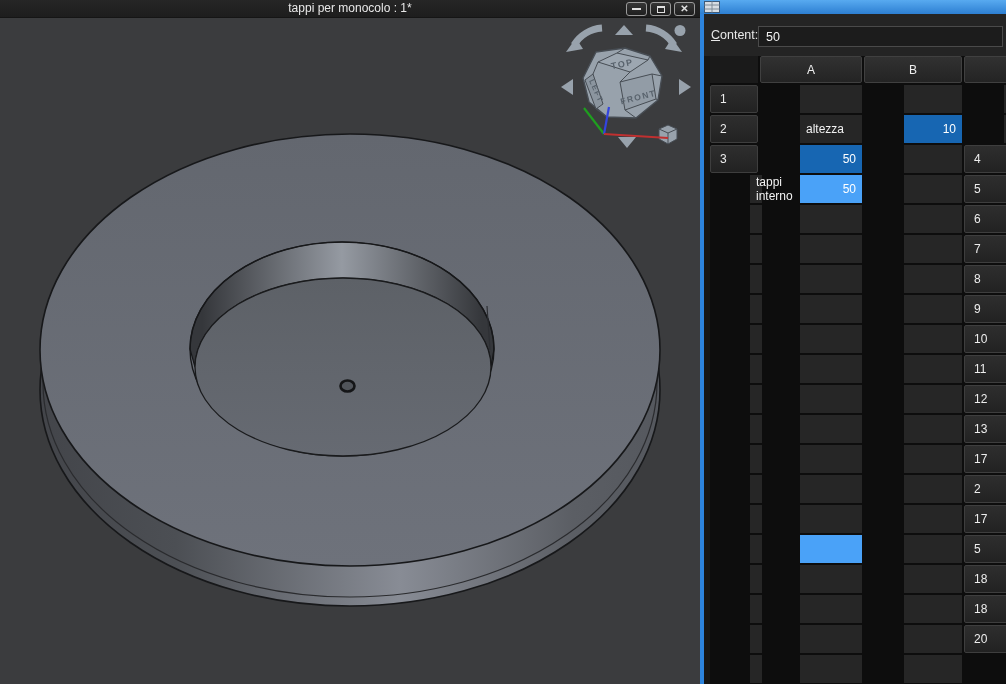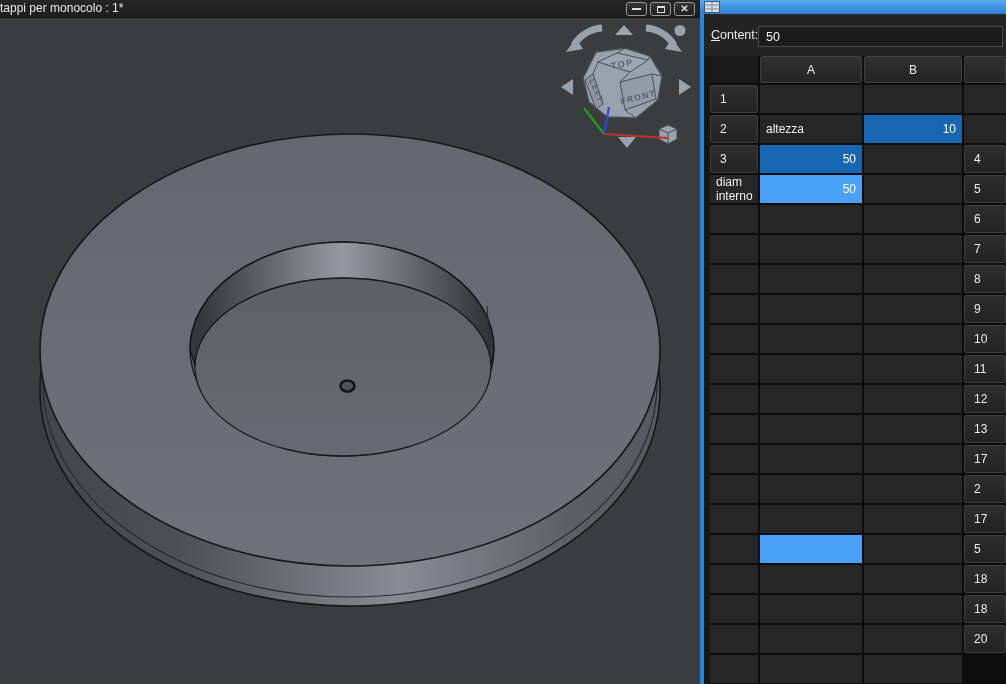--- a/index.html
+++ b/index.html
@@ -9,21 +9,21 @@
     font-family:"Liberation Sans", sans-serif;
     background:var(--viewport-bg,#3b3c3e);
   }
   
   .titlebar {
     position:absolute; left:0; top:0; width:700px; height:18px;
     background:linear-gradient(180deg,#262626,#1d1d1d);
     border-bottom:1px solid #151515;
   }
   .title {
-    position:absolute; left:0; right:0; top:1px; 
+    position:absolute; left:0; right:0; top:1px; text-align:center;
     font-size:12px; color:#e8e8e8;
   }
   .winbtns { position:absolute; right:5px; top:2px; display:flex; gap:3px; }
   .winbtn {
     width:21px; height:14px; border:1px solid #9a9a9a; border-radius:3px;
     background:linear-gradient(180deg,#353535,#1f1f1f);
     display:flex; align-items:center; justify-content:center; cursor:pointer;
   }
   .glyph-min { width:9px; height:2px; background:#e0e0e0; }
   .glyph-max { width:8px; height:7px; border:1px solid #e0e0e0; border-top-width:2px; }
@@ -61,21 +61,21 @@
     display:flex; align-items:center; justify-content:center;
   }
   .rowhdr {
     background:linear-gradient(180deg,#2e2e2e,#222222);
     border:1px solid #3e3e3e; border-radius:2px;
     color:#ededed; font-size:12px;
     display:flex; align-items:center; padding-left:9px; cursor:pointer;
   }
   .cell {
     background:#262626; color:#f2f2f2; font-size:12px;
-    display:flex; align-items:center; padding:4px 6px; cursor:cell;
+    display:flex; align-items:center; padding:4px 6px; cursor:cell;margin-left:40px;
   }
   .cell.val { justify-content:flex-end; }
   .cell.hl-strong { background:var(--highlight-strong); color:#fff; }
   .cell.hl-light  { background:var(--highlight-light);  color:#fff; }
 </style>
 </head>
 <body>
 
 <div class="app">
 
@@ -201,21 +201,21 @@
         <div class="cell val"></div>
         <div class="cell"></div>
         <div class="rowhdr">2</div>
         <div class="cell">altezza</div>
         <div class="cell val hl-strong">10</div>
         <div class="cell"></div>
         <div class="rowhdr">3</div>
         <div class="cell val hl-strong">50</div>
         <div class="cell"></div>
         <div class="rowhdr">4</div>
-        <div class="cell">diam interno</div>
+        <div class="cell">tappi interno</div>
         <div class="cell val hl-light">50</div>
         <div class="cell"></div>
         <div class="rowhdr">5</div>
         <div class="cell"></div>
         <div class="cell val"></div>
         <div class="cell"></div>
         <div class="rowhdr">6</div>
         <div class="cell"></div>
         <div class="cell val"></div>
         <div class="cell"></div>

